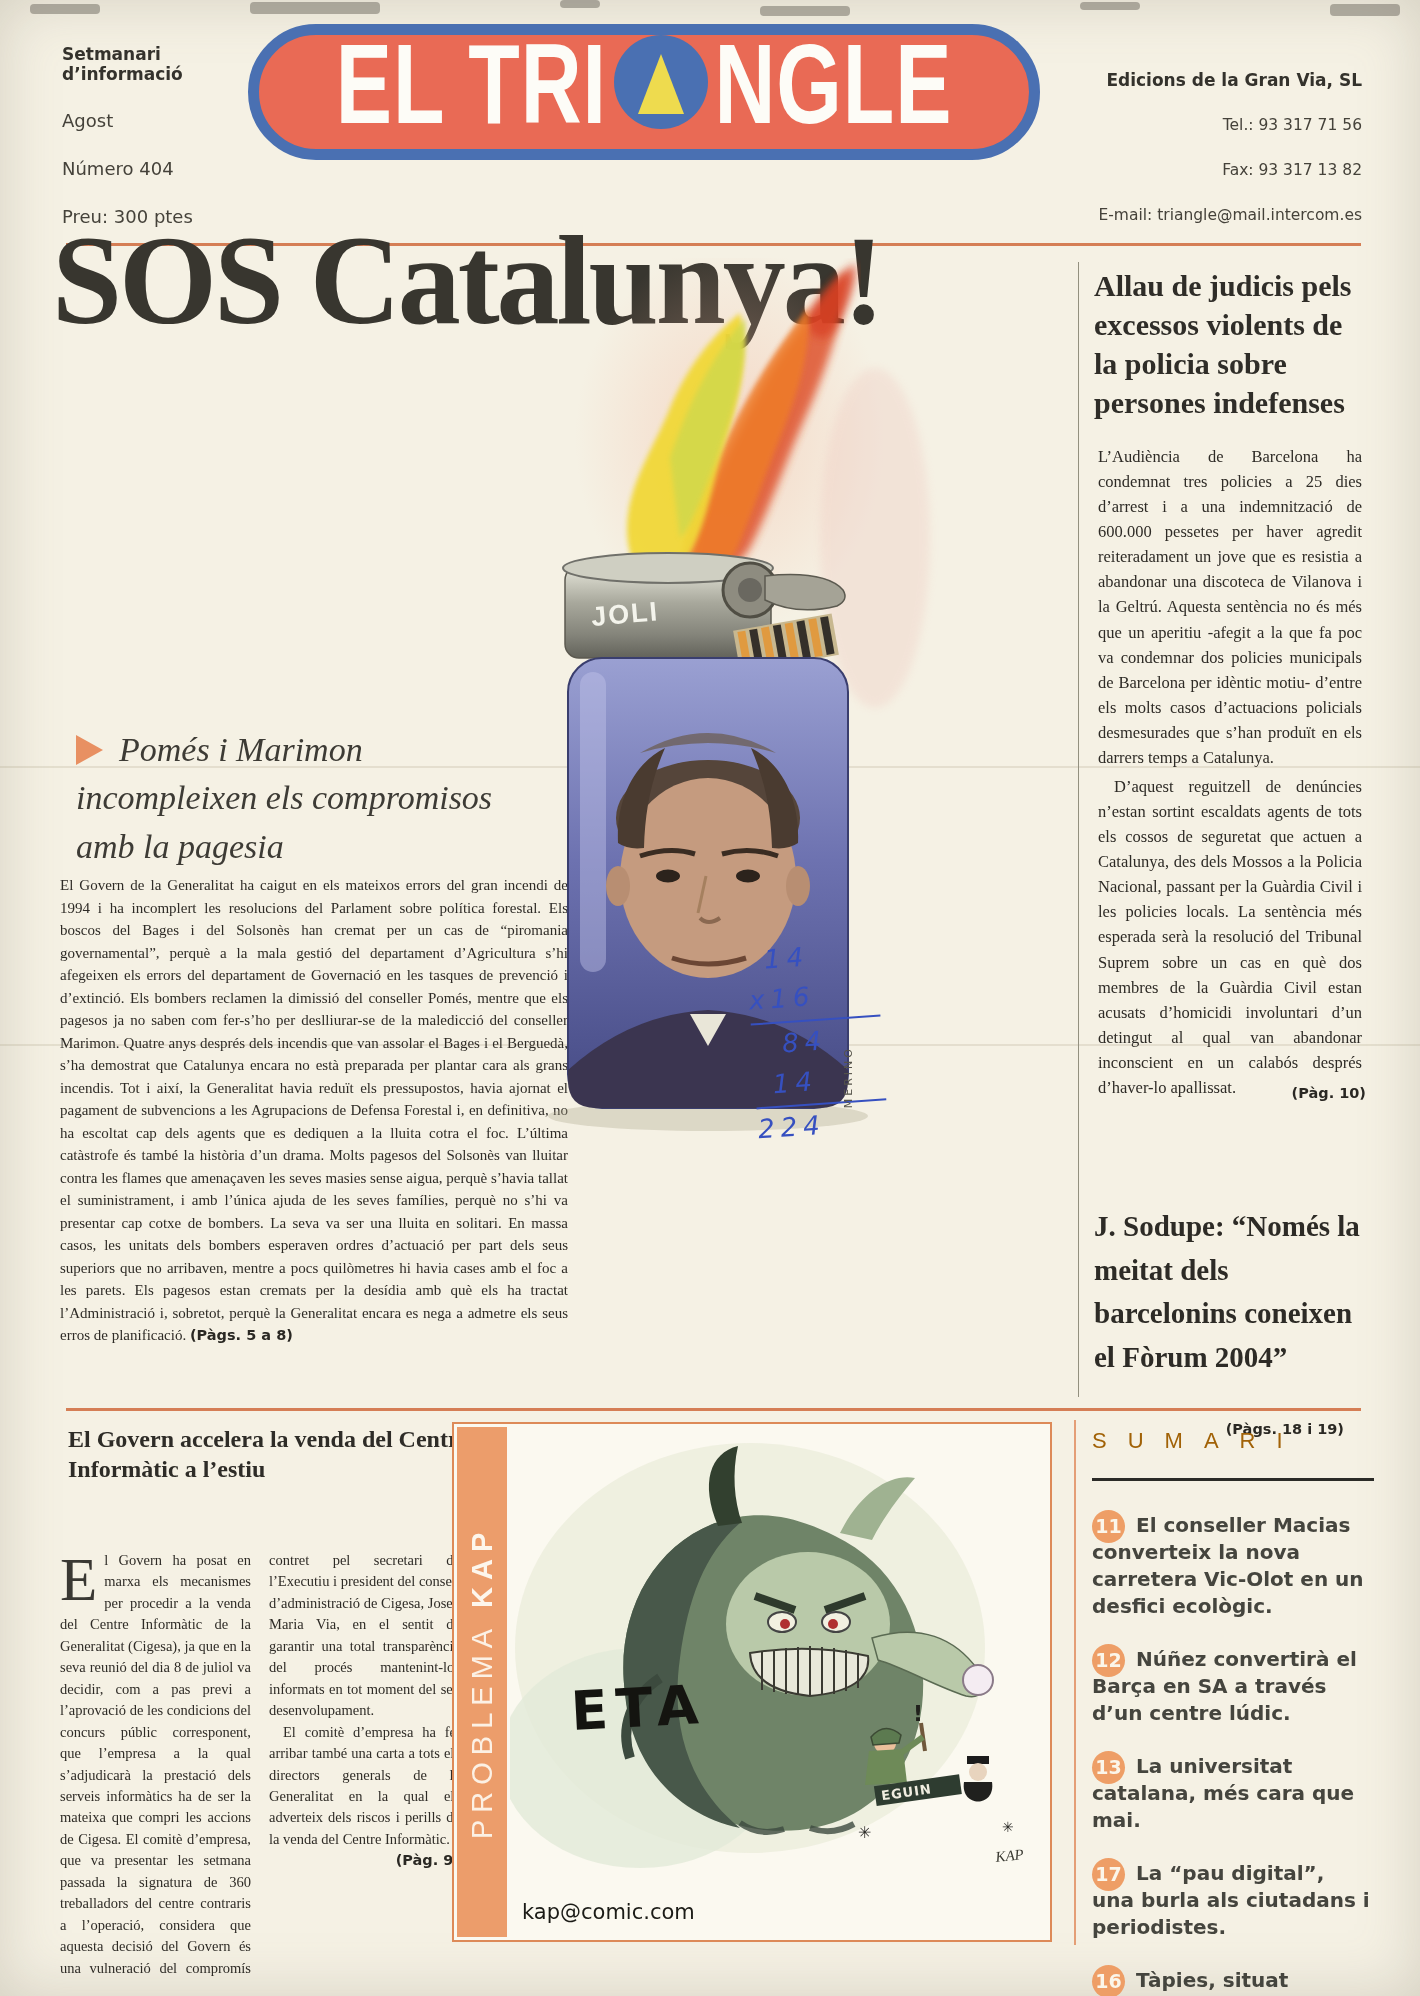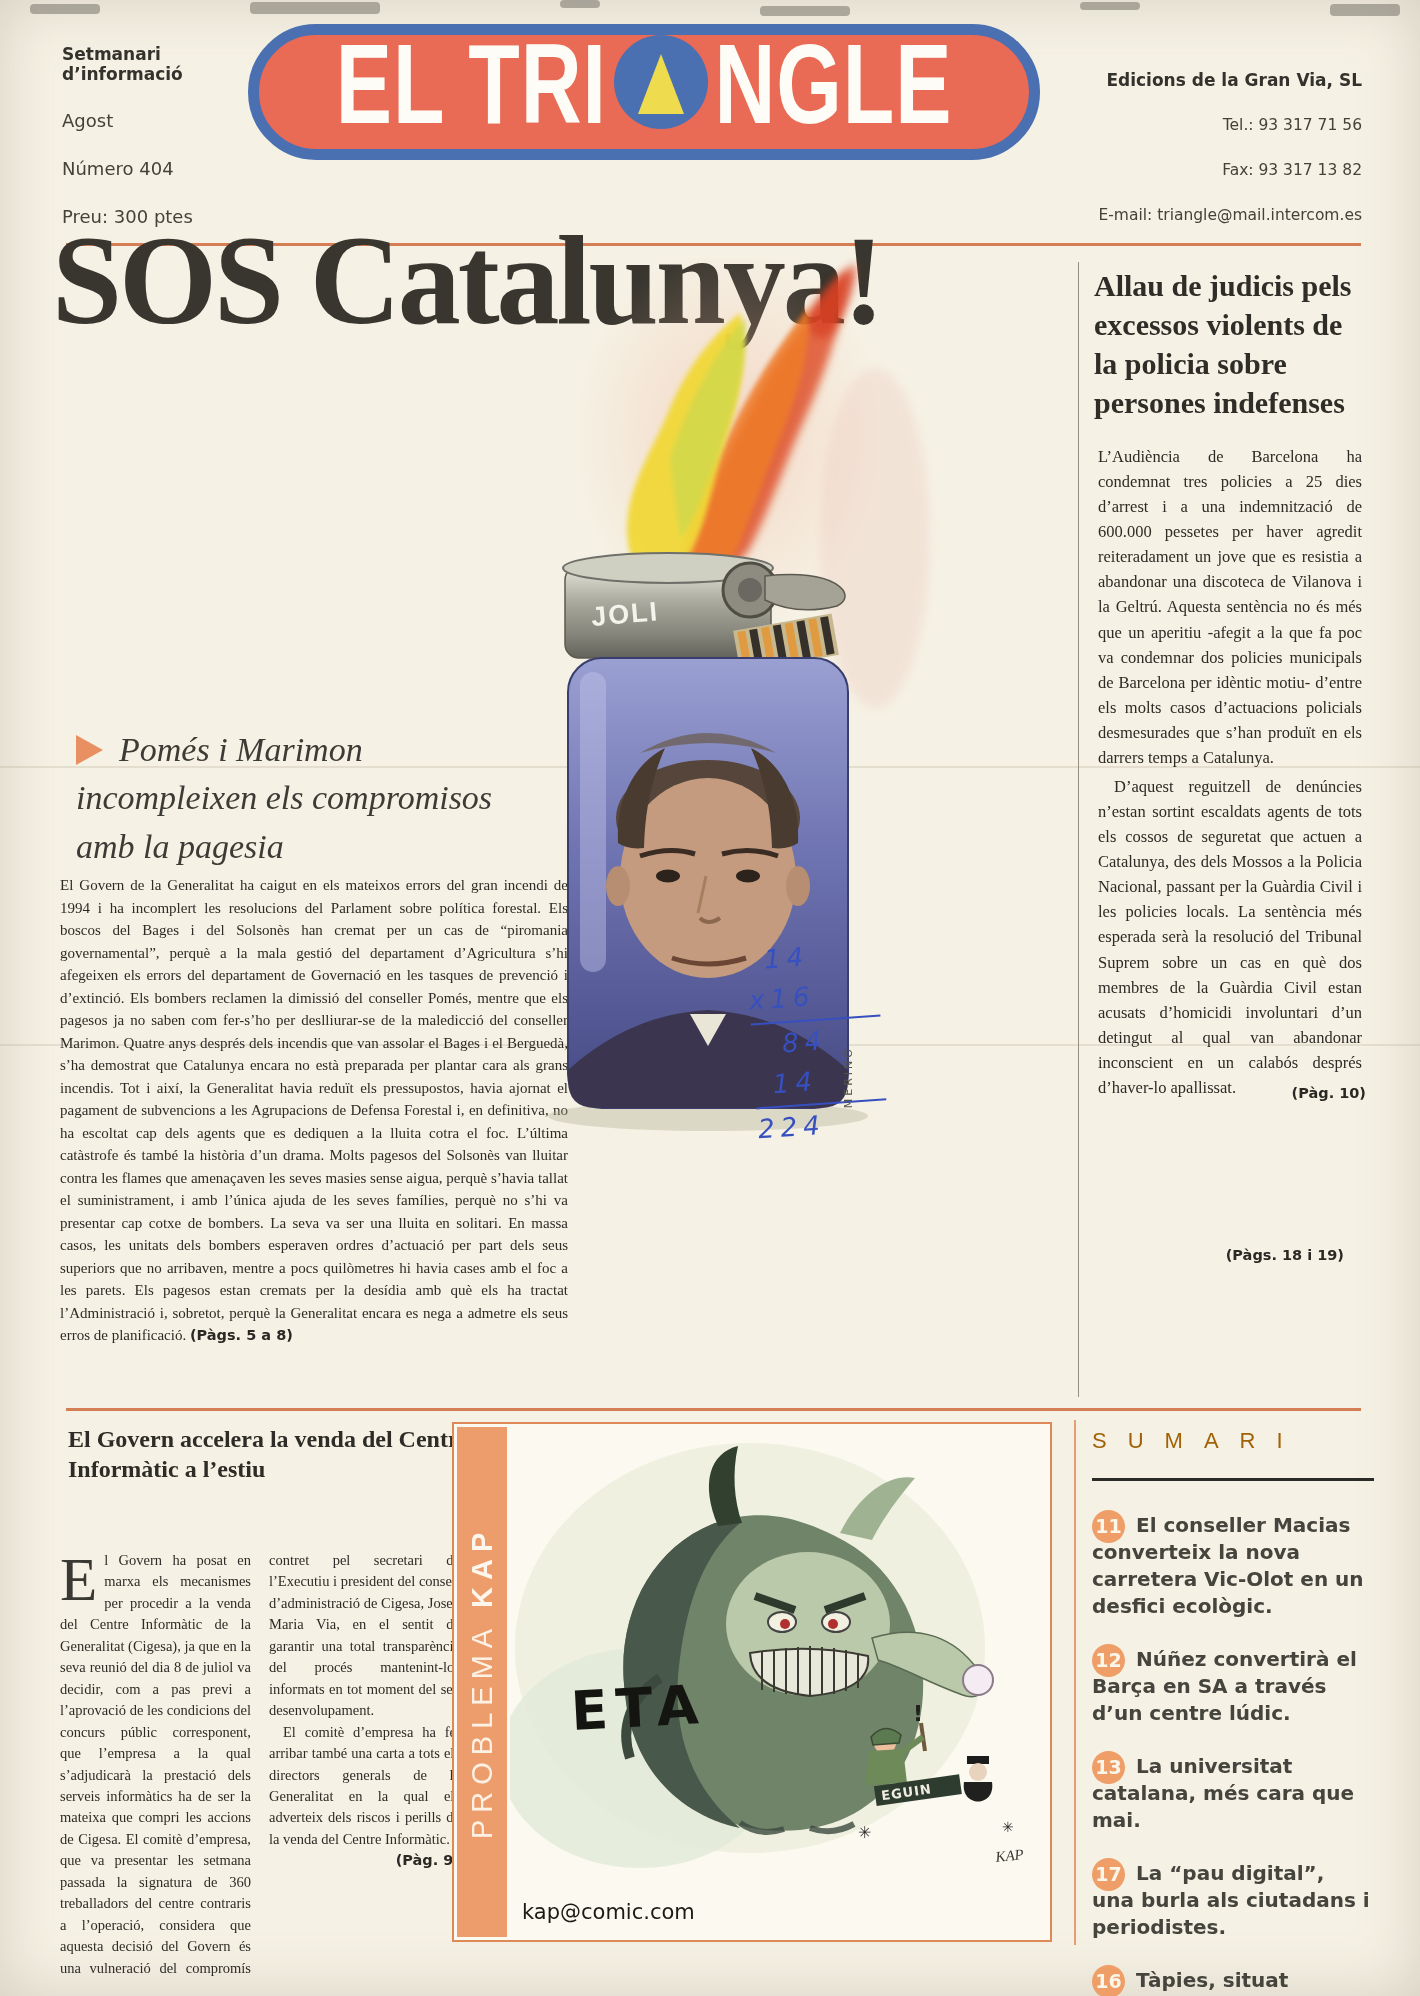--- a/index.html
+++ b/index.html
@@ -218,20 +218,21 @@
   <div class="abs merino">MERINO</div>
 
   <div class="abs vdivider"></div>
   <h2 class="abs rc-headline" style="margin:0;">Allau de judicis pels excessos violents de la policia sobre persones indefenses</h2>
   <div class="abs rc-body">
     <p>L’Audiència de Barcelona ha condemnat tres policies a 25 dies d’arrest i a una indemnització de 600.000 pessetes per haver agredit reiteradament un jove que es resistia a abandonar una discoteca de Vilanova i la Geltrú. Aquesta sentència no és més que un aperitiu -afegit a la que fa poc va condemnar dos policies municipals de Barcelona per idèntic motiu- d’entre els molts casos d’actuacions policials desmesurades que s’han produït en els darrers temps a Catalunya.</p>
     <p>D’aquest reguitzell de denúncies n’estan sortint escaldats agents de tots els cossos de seguretat que actuen a Catalunya, des dels Mossos a la Policia Nacional, passant per la Guàrdia Civil i les policies locals. La sentència més esperada serà la resolució del Tribunal Suprem sobre un cas en què dos membres de la Guàrdia Civil estan acusats d’homicidi involuntari d’un detingut al qual van abandonar inconscient en un calabós després d’haver-lo apallissat.</p>
     <div class="rc-pageref"><strong class="pageref">(Pàg. 10)</strong></div>
   </div>
   <div class="abs sodupe">
+    <div>J. Sodupe: “Només la meitat dels barcelonins coneixen el Fòrum 2004”</div>
     <div class="sodupe-ref"><strong class="pageref">(Pàgs. 18 i 19)</strong></div>
   </div>
 
   <div class="abs rule" style="left:66px;top:1408px;width:1295px;height:3px;"></div>
 
   <h2 class="abs bl-headline" style="margin:0;">El Govern accelera la venda del Centre Informàtic a l’estiu</h2>
   <div class="abs bl-cols">
     <p><span class="dropcap">E</span><span>l Govern ha posat en marxa els mecanismes per procedir a la venda del Centre Informàtic de la Generalitat (Cigesa), ja que en la seva reunió del dia 8 de juliol va decidir, com a pas previ a l’aprovació de les condicions del concurs públic corresponent, que l’empresa a la qual s’adjudicarà la prestació dels serveis informàtics ha de ser la mateixa que compri les accions de Cigesa. El comitè d’empresa, que va presentar les setmana passada la signatura de 360 treballadors del centre contraris a l’operació, considera que aquesta decisió del Govern és una vulneració del compromís contret pel secretari de l’Executiu i president del consell d’administració de Cigesa, Josep Maria Via, en el sentit de garantir una total transparència del procés mantenint-los informats en tot moment del seu desenvolupament.</span></p>
     <p><span>El comitè d’empresa ha fet arribar també una carta a tots els directors generals de la Generalitat en la qual els adverteix dels riscos i perills de la venda del Centre Informàtic.</span> <strong class="pageref bl-pageref">(Pàg. 9)</strong></p>
   </div>

